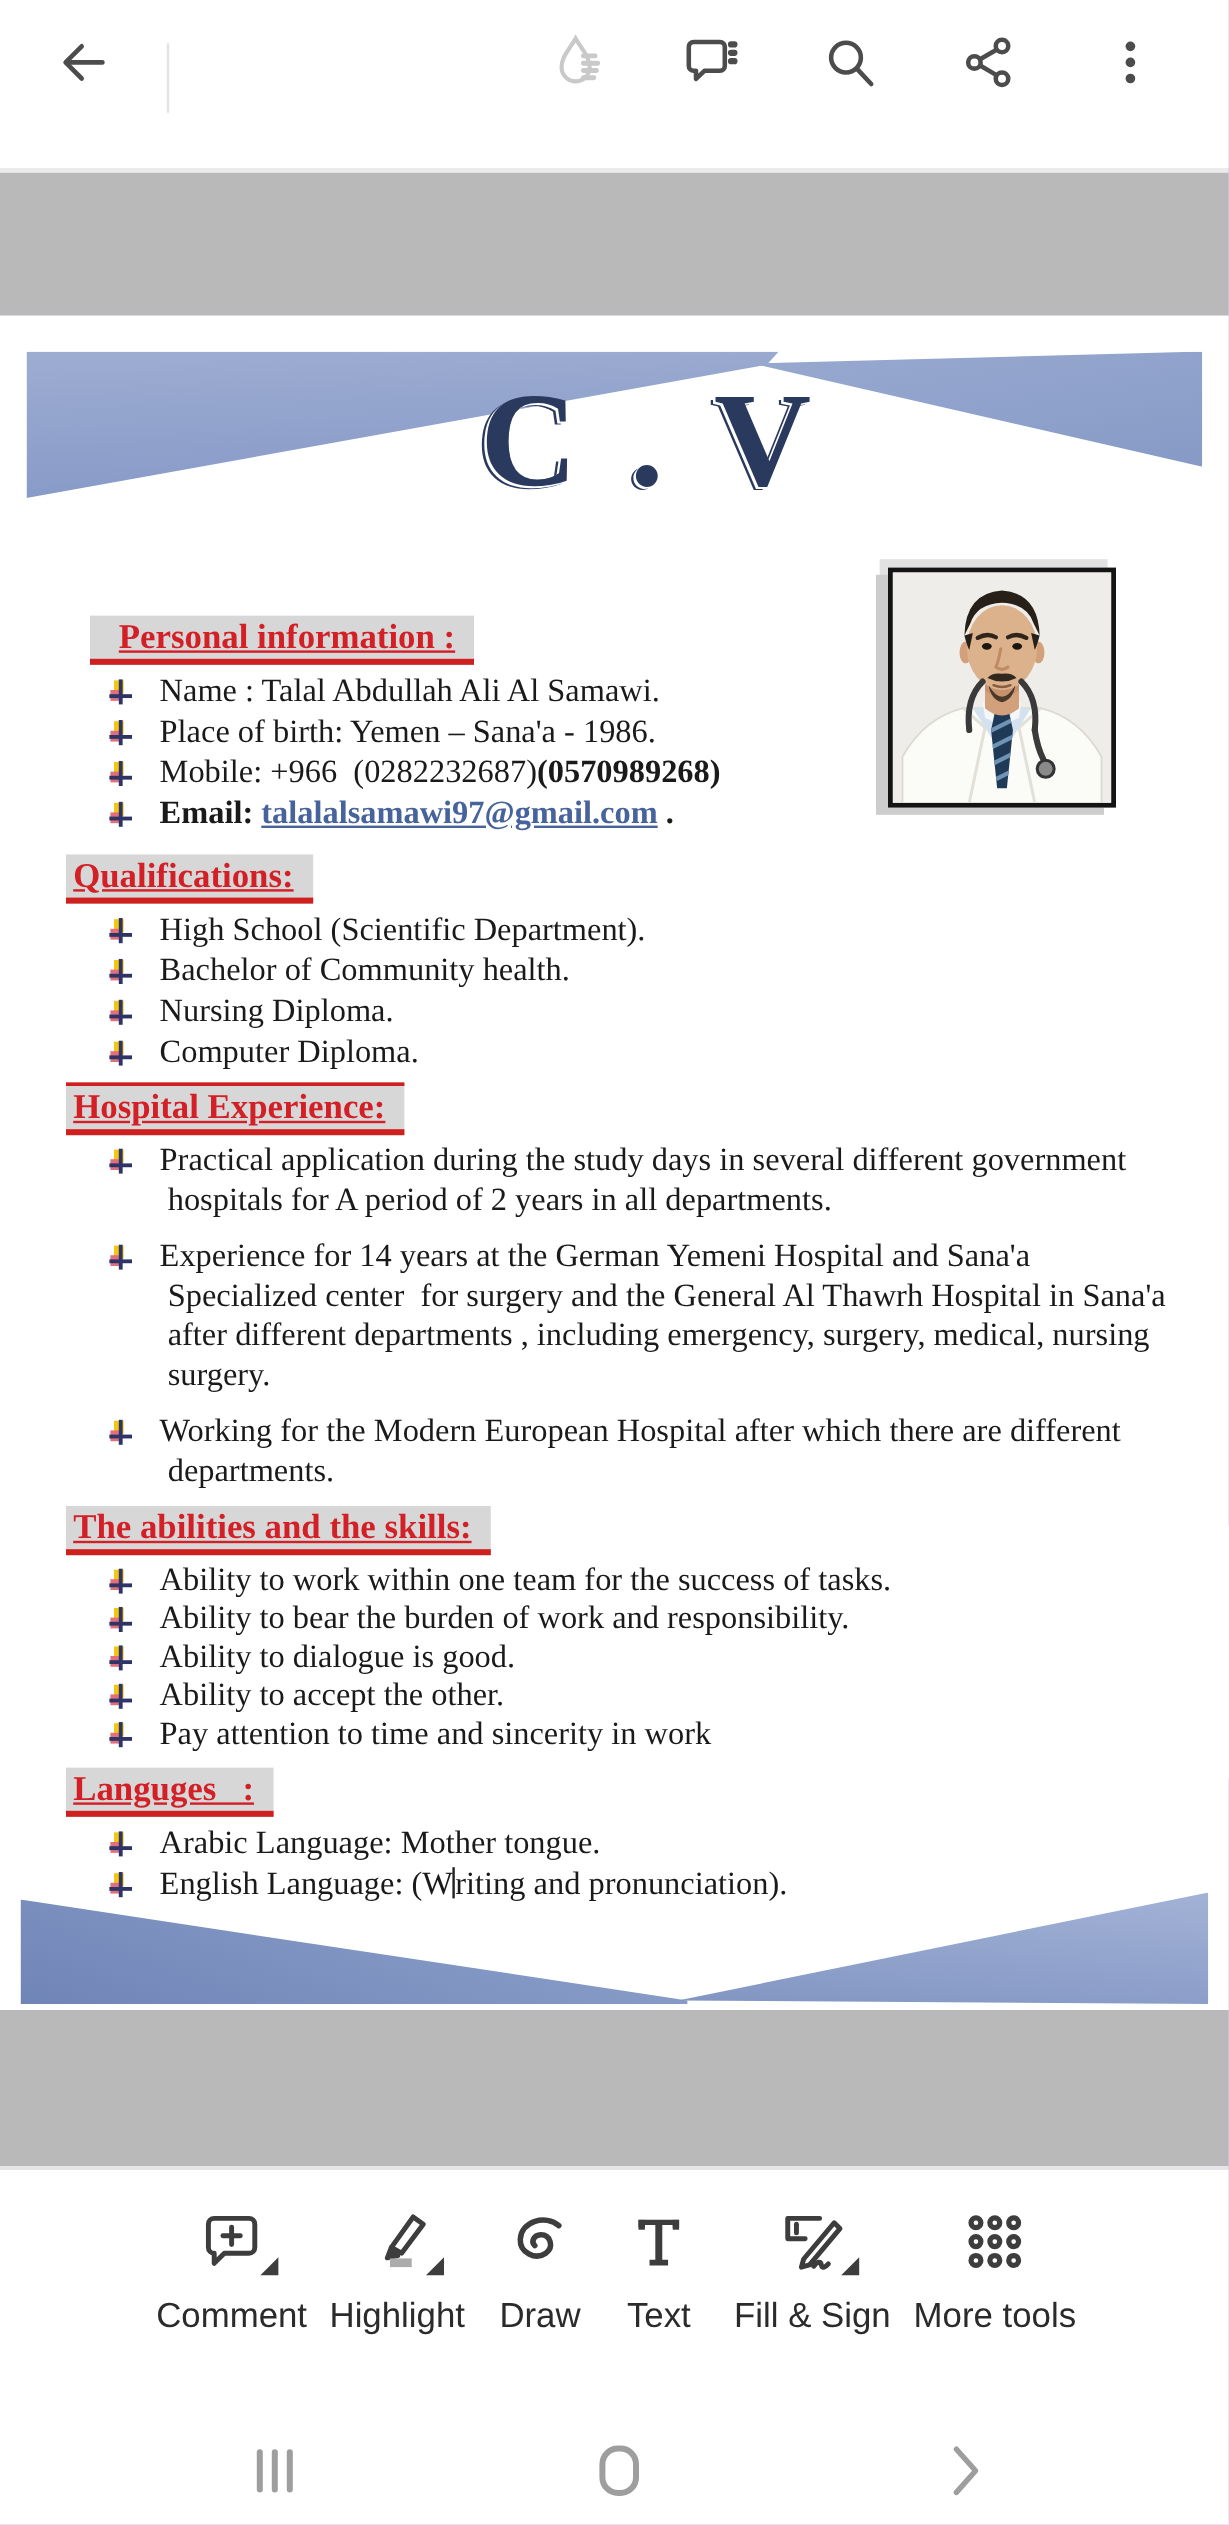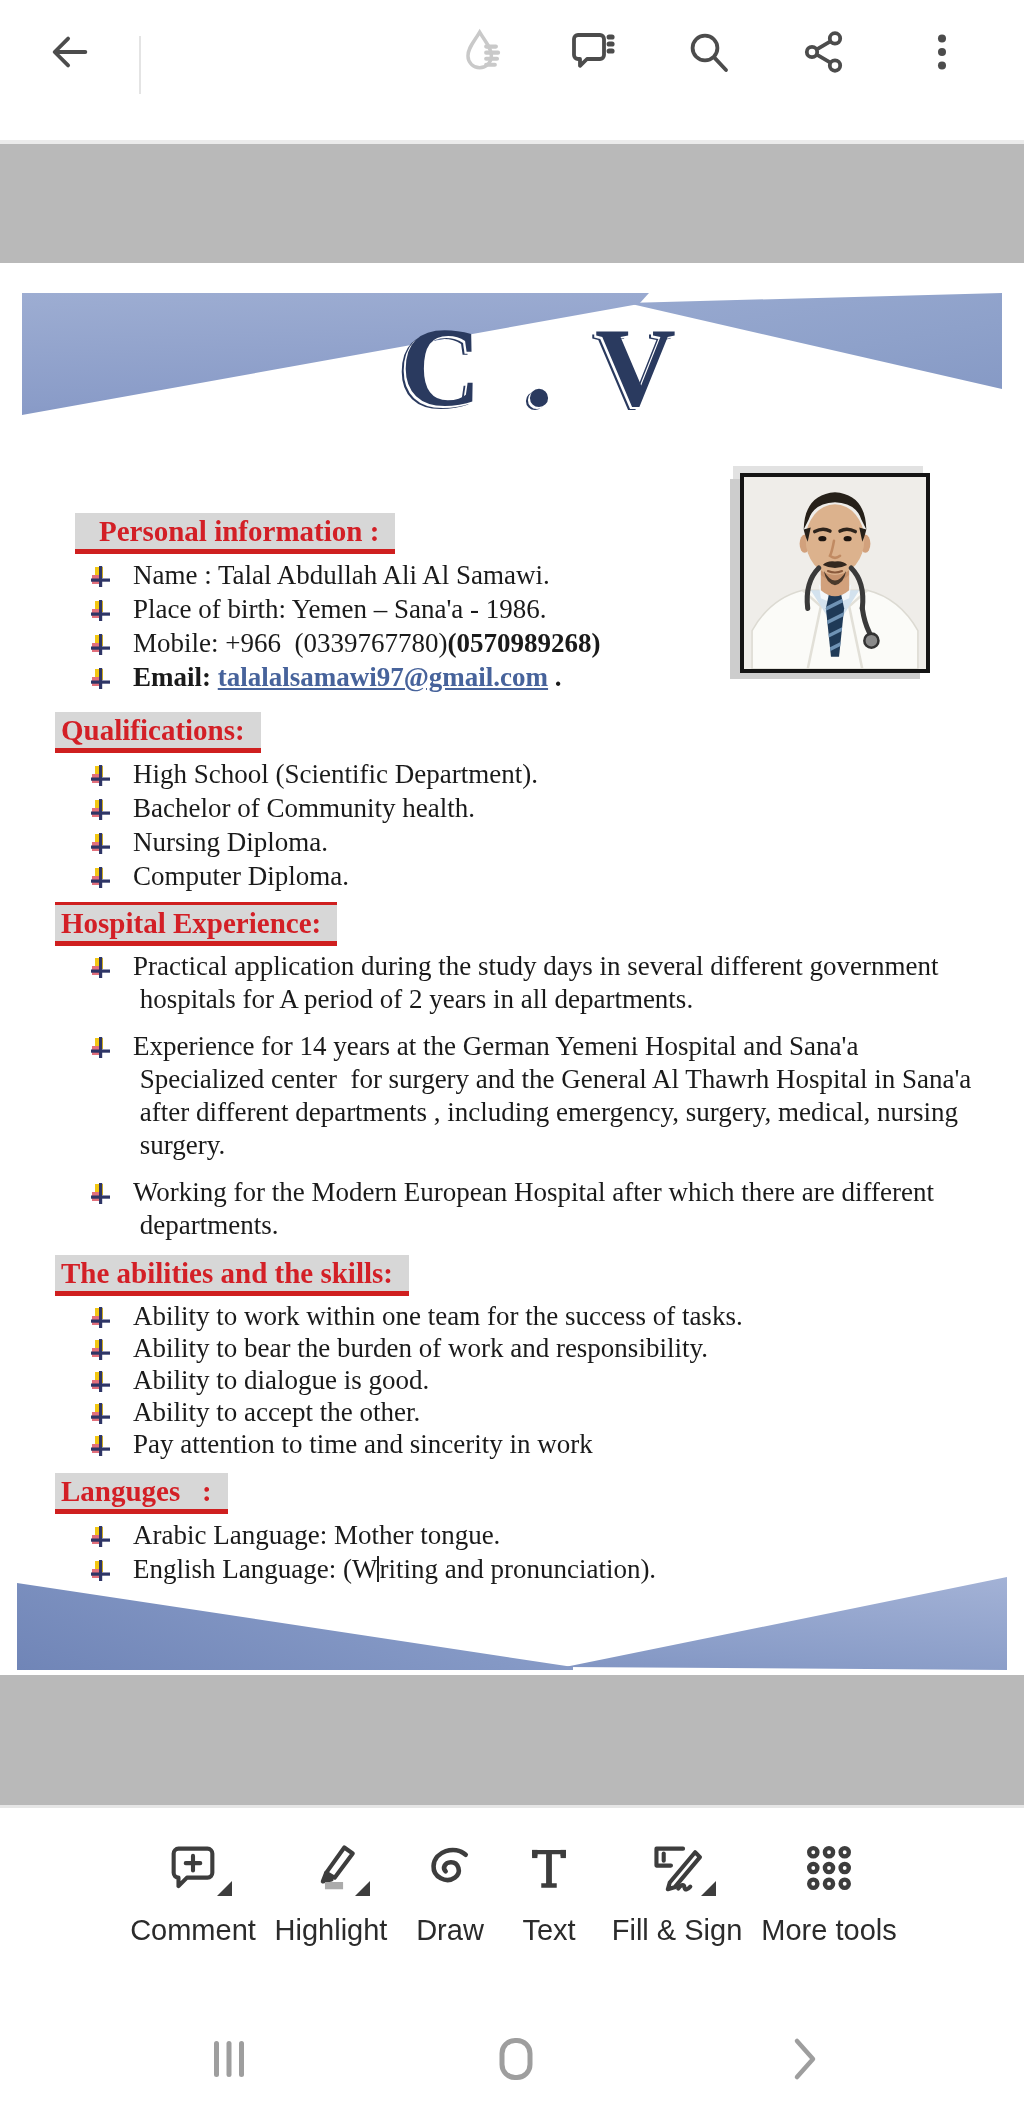--- a/index.html
+++ b/index.html
@@ -45,21 +45,21 @@
               text-shadow:-2px 2px 0 #ffffff, -4px 3px 0 #2a3a5f; }
   
   .photo { position:absolute; top:210px; left:740px; width:190px; height:200px;
            border:4px solid #141414; background:#f3f2ee;
            box-shadow:-10px 6px 0 #cdcdcd, -7px -7px 0 #e2e2e2; }
   .photo svg { display:block; width:100%; height:100%; }
   
   .content { position:absolute; top:250px; left:55px; width:952px; }
   h2.sec-head { display:inline-block; white-space:pre; background:#d7d7d7; color:#d31f26;
                 font-size:29px; font-weight:bold; line-height:33px;
-                padding:2px 16px 1px 6px; border-bottom:5px solid #cf1f1f; }
+                padding:2px 16px 1px 6px; border-bottom:5px solid #cf1f1f;text-decoration:underline; }
   .sec-personal h2.sec-head { margin-left:20px; padding-left:24px; }
   .sec-practical h2.sec-head { border-top:3px solid #cf1f1f; }
   ul.sec-list { list-style:none; margin:4px 0 0 0; }
   ul.sec-list li { position:relative; padding-left:78px; font-size:27px; line-height:34px; }
   ul.sec-list li .bullet { position:absolute; left:36px; top:5px; }
   ul.sec-list li span, ul.sec-list li b { white-space:pre; }
   .sec-practical ul.sec-list li { line-height:33px; margin-bottom:14px; }
   .sec-practical ul.sec-list li:last-child { margin-bottom:0; }
   .sec-abilities ul.sec-list li { line-height:32px; }
   .sec-personal { margin-bottom:0; }
@@ -196,21 +196,21 @@
                   <rect x="4" y="1" width="8" height="11" fill="#f2c713"></rect>
                   <rect x="1" y="9" width="9" height="9" fill="#e2707c"></rect>
                   <rect x="8" y="0" width="3.2" height="21" fill="#2e3566"></rect>
                   <rect x="0" y="12.5" width="19" height="3.2" fill="#2e3566"></rect>
                 </svg></span><span>Place of birth: Yemen – Sana'a - 1986.</span></li>
           <li><span class="bullet"><svg width="21" height="23" viewBox="0 0 21 23">
                   <rect x="4" y="1" width="8" height="11" fill="#f2c713"></rect>
                   <rect x="1" y="9" width="9" height="9" fill="#e2707c"></rect>
                   <rect x="8" y="0" width="3.2" height="21" fill="#2e3566"></rect>
                   <rect x="0" y="12.5" width="19" height="3.2" fill="#2e3566"></rect>
-                </svg></span><span>Mobile: +966  (0339767780)</span><b>(0570989268)</b></li>
+                </svg></span><span>Mobile: +966  (0282232687)</span><b>(0570989268)</b></li>
         </ul>
         <ul class="sec-list" style="margin-top:0;">
           <li style="order:5;font-weight:bold;"><span class="bullet"><svg width="21" height="23" viewBox="0 0 21 23">
                   <rect x="4" y="1" width="8" height="11" fill="#f2c713"></rect>
                   <rect x="1" y="9" width="9" height="9" fill="#e2707c"></rect>
                   <rect x="8" y="0" width="3.2" height="21" fill="#2e3566"></rect>
                   <rect x="0" y="12.5" width="19" height="3.2" fill="#2e3566"></rect>
                 </svg></span><span>Email: </span><span class="link">talalalsamawi97@gmail.com</span><span> .</span></li>
         </ul>
       </section>

